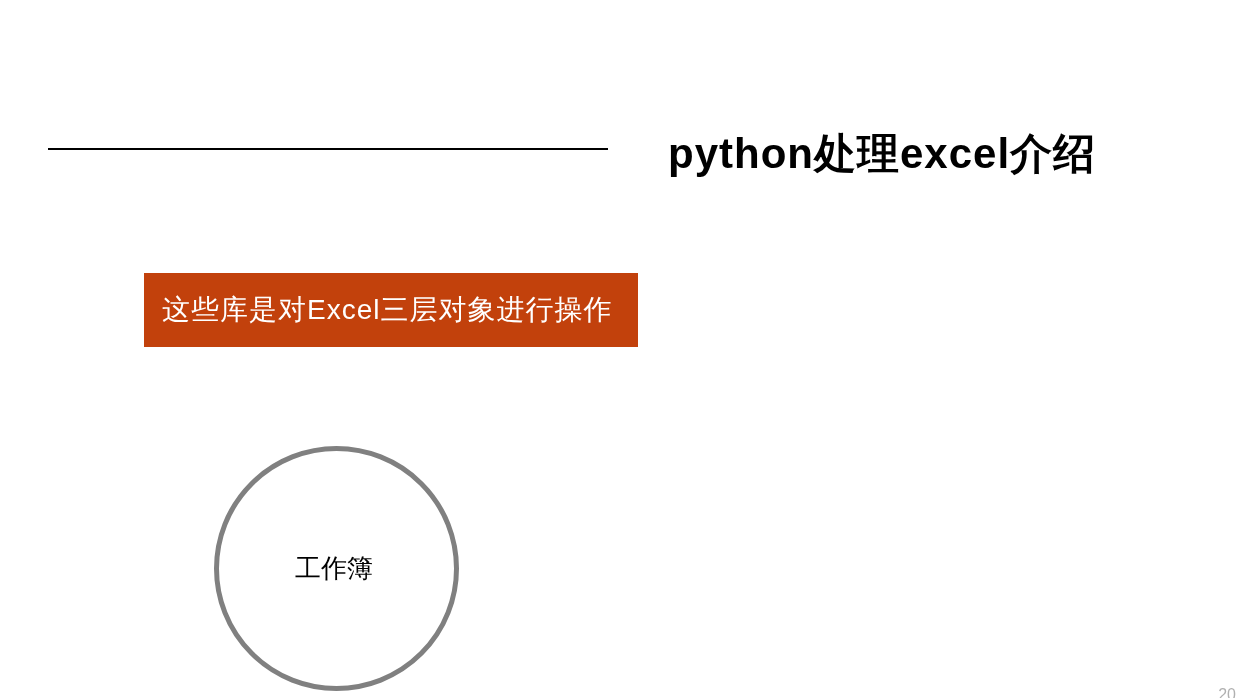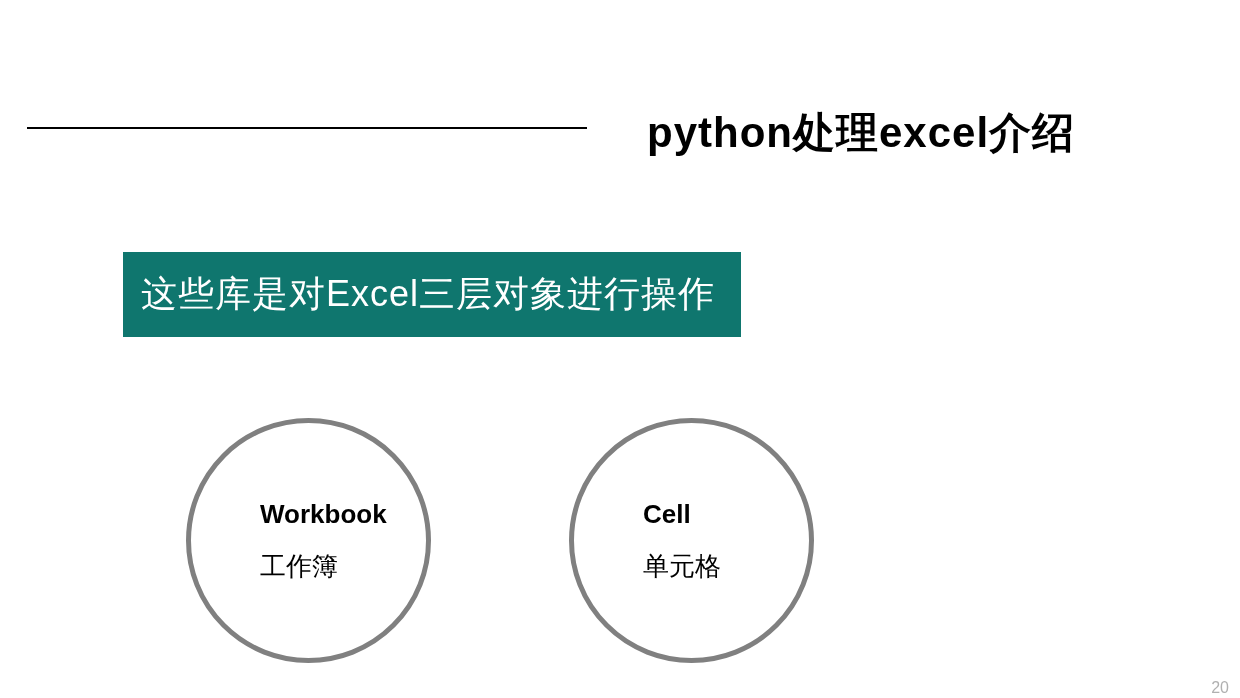--- a/index.html
+++ b/index.html
@@ -1,16 +1,16 @@
 <!DOCTYPE html>
 <html><head>
   <meta charset="utf-8">
   <style>
     * {
-      margin: 9px;
+      margin: 16px;
       padding: 0;
       box-sizing: border-box;
     }
     body {
       width: 1240px;
       height: 698px;
       background: #ffffff;
       font-family: "Microsoft YaHei", "PingFang SC", Arial, sans-serif;
       position: relative;
       overflow: hidden;
@@ -29,24 +29,24 @@
       left: 620px;
       font-size: 42px;
       font-weight: bold;
       color: #000000;
       letter-spacing: 1px;
     }
     .subtitle-box {
       position: absolute;
       top: 225px;
       left: 96px;
-      background: #0f766e;
+      background: #c2410c;
       color: #ffffff;
       padding: 18px 26px 18px 18px;
-      font-size: 36px;
+      font-size: 28px;
       font-weight: normal;
       letter-spacing: 1px;
     }
     .circles-row {
       position: absolute;
       top: 382px;
       left: 150px;
       display: flex;
       gap: 120px;
     }
@@ -85,22 +85,17 @@
 <body>
 
 <div class="divider-line"></div>
 
 <div class="title">python处理excel介绍</div>
 
 <div class="subtitle-box">这些库是对Excel三层对象进行操作</div>
 
 <div class="circles-row">
   <div class="circle">
-    <div class="circle-label-en">Workbook</div>
     <div class="circle-label-cn">工作簿</div>
-  </div>
-  <div class="circle">
-    <div class="circle-label-en">Cell</div>
-    <div class="circle-label-cn">单元格</div>
   </div>
 </div>
 
 <div class="page-number">20</div>
 
 </body></html>

